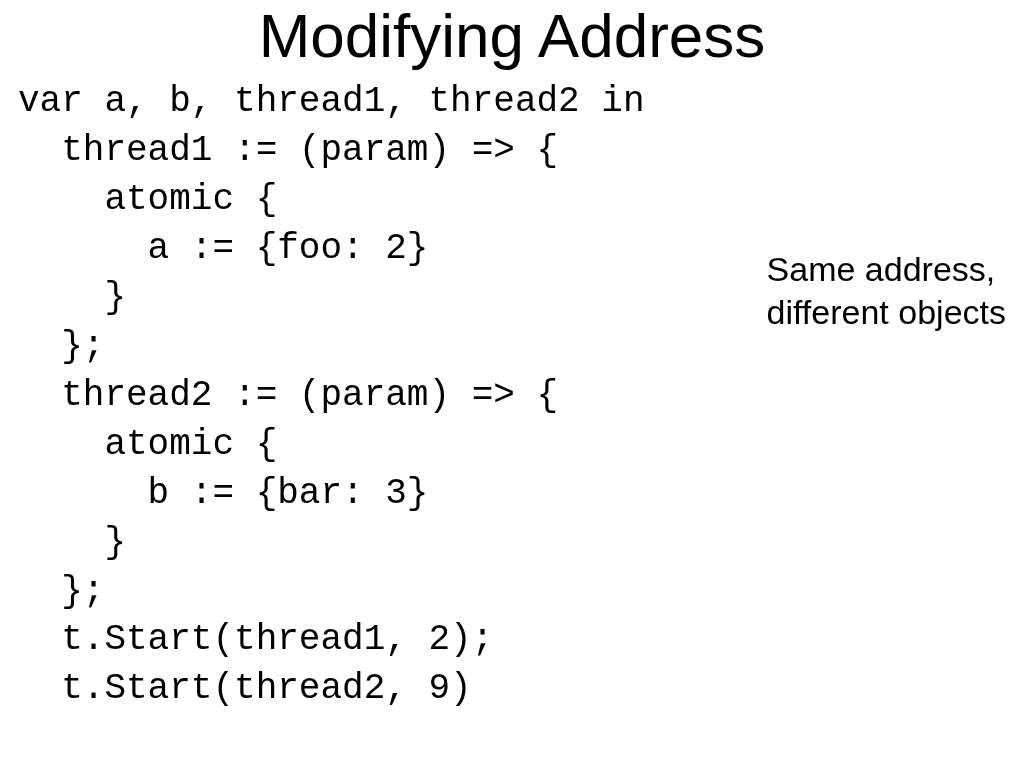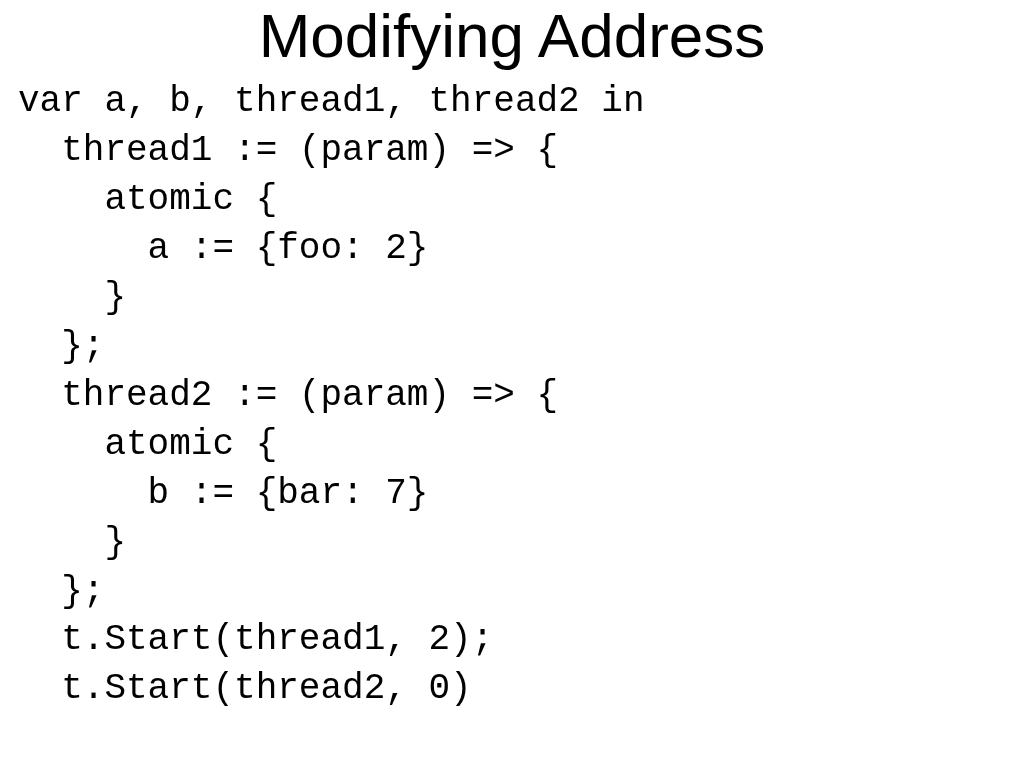--- a/index.html
+++ b/index.html
@@ -56,20 +56,24 @@
   <div class="title">Modifying Address</div>
 
   <div class="code"><span>var a, b, thread1, thread2 in</span>
 <span>  thread1 := (param) =&gt; {</span>
 <span>    atomic {</span>
 <span>      a := {foo: 2}</span>
 <span>    }</span>
 <span>  };</span>
 <span>  thread2 := (param) =&gt; {</span>
 <span>    atomic {</span>
-<span>      b := {bar: 7}</span>
+<span>      b := {bar: 3}</span>
 <span>    }</span>
 <span>  };</span>
 <span>  t.Start(thread1, 2);</span>
-<span>  t.Start(thread2, 0)</span></div>
+<span>  t.Start(thread2, 9)</span></div>
 
+  <div class="annot">
+    <div>Same address,</div>
+    <div>different objects</div>
+  </div>
 
 </div>
 
 </body></html>

